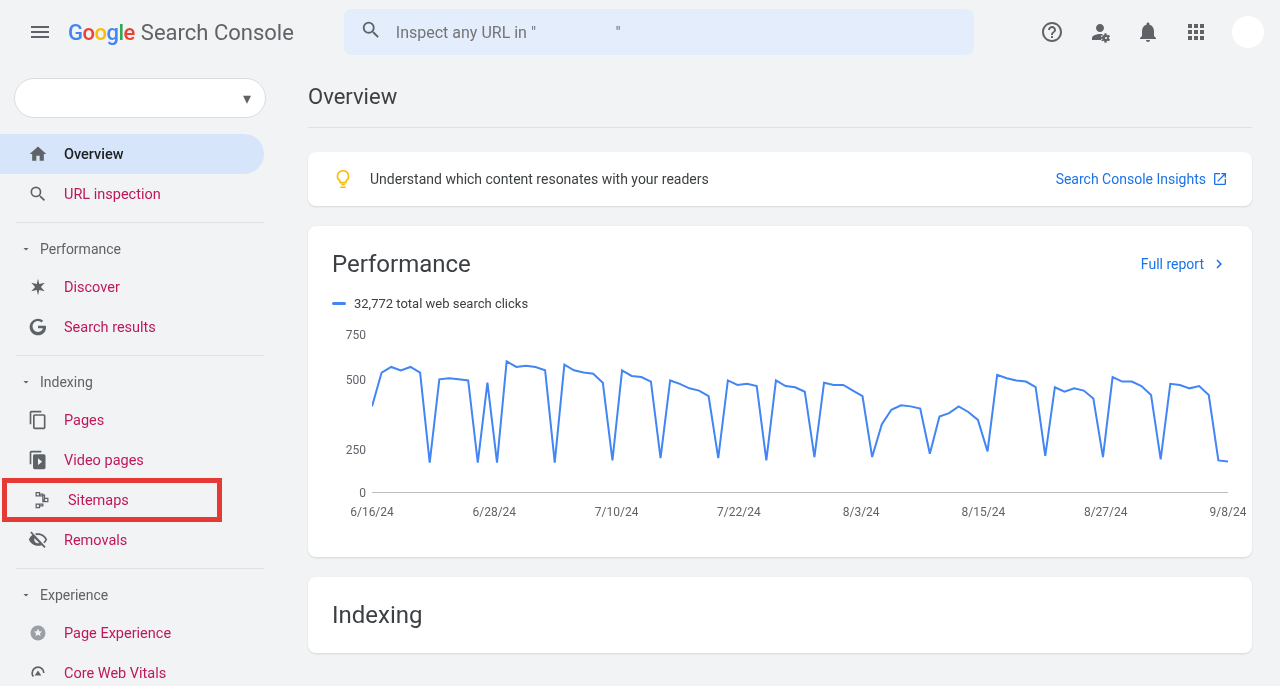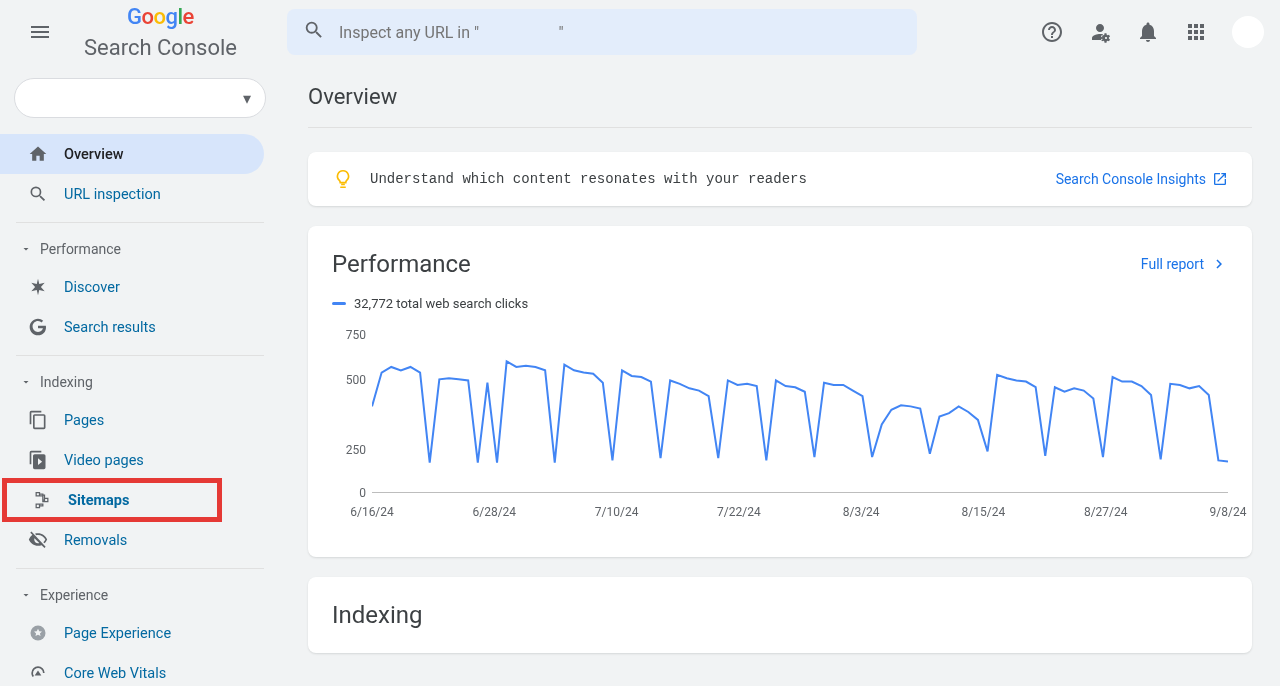--- a/index.html
+++ b/index.html
@@ -2,54 +2,54 @@
 <html><head>
 <meta charset="utf-8">
 <style>
   * { box-sizing: border-box; margin: 0; padding: 0; font-family: 'Google Sans', Roboto, Arial, sans-serif; }
   body { background: #f1f3f4; color: #202124; width: 1280px; height: 686px; overflow: hidden; }
   
   
   .header { height: 64px; display: flex; align-items: center; padding: 0 16px; background: #f1f3f4; }
   .hamburger { width: 48px; height: 48px; display:flex; align-items:center; justify-content:center; cursor:pointer; border-radius:50%; }
   .hamburger svg { width:24px; height:24px; fill:#5f6368; }
-  .logo { display:flex; align-items:center; gap: 6px; margin-left: 20px; flex-direction: column; }
+  .logo { display:flex; align-items:center; gap: 6px; margin-left: 4px; }
   .logo-google { font-size: 22px; font-weight: 500; letter-spacing: -0.5px; }
   .g-b { color:#4285F4; } .g-r { color:#EA4335; } .g-y { color:#FBBC05; } .g-g { color:#34A853; }
   .logo-sc { font-size: 22px; color:#5f6368; }
   .search-bar { flex:0 0 auto; margin-left: 50px; width: 630px; height: 46px; background: #e3edfb; border-radius: 8px; display:flex; align-items:center; padding: 0 16px; }
   .search-bar svg { width:22px; height:22px; fill:#5f6368; }
   .search-bar input { border:none; background:transparent; margin-left: 14px; font-size: 16px; color:#5f6368; flex:1; outline:none; }
   .header-spacer { flex:1; }
   .header-icons { display:flex; align-items:center; gap: 8px; }
   .hicon { width:40px; height:40px; display:flex; align-items:center; justify-content:center; cursor:pointer; border-radius:50%; }
   .hicon svg { width:24px; height:24px; fill:#5f6368; }
   .avatar { width:32px; height:32px; border-radius:50%; background:#fff; margin-left:8px; }
 
   
   .main { display:flex; height: calc(686px - 64px); }
   .sidebar { width: 280px; padding-top: 14px; }
   .property-selector { margin: 0 14px 16px 14px; height: 40px; border:1px solid #dadce0; border-radius: 20px; background:#fff; display:flex; align-items:center; justify-content:space-between; padding: 0 14px; cursor:pointer; }
   .property-selector .chev { color:#5f6368; }
-  .nav-item { height: 40px; display:flex; align-items:center; padding-left: 28px; border-radius: 0 20px 20px 0; margin-right: 16px; cursor:pointer; color:#0369a1; font-size:14.5px; }
+  .nav-item { height: 40px; display:flex; align-items:center; padding-left: 28px; border-radius: 0 20px 20px 0; margin-right: 16px; cursor:pointer; color:#be185d; font-size:14.5px; }
   .nav-item.active { background:#d7e5fb; font-weight:500; color:#202124; }
   .nav-item .nicon { width:20px; height:20px; margin-right: 16px; display:flex; align-items:center; justify-content:center; }
   .nav-item .nicon svg { width:20px; height:20px; fill:#5f6368; }
-  .nav-item.highlighted { outline: 5px solid #e53935; outline-offset:-3px; margin-left:4px; border-radius:0; margin-right:60px;font-weight:bold; }
+  .nav-item.highlighted { outline: 5px solid #e53935; outline-offset:-3px; margin-left:4px; border-radius:0; margin-right:60px; }
   .section-header { height: 36px; display:flex; align-items:center; padding-left: 20px; color:#5f6368; font-size:14px; cursor:pointer; }
   .section-header svg { width:12px; height:12px; fill:#5f6368; margin-right: 8px; }
   .divider { height:1px; background:#e0e0e0; margin: 8px 16px; }
 
   
   .content { flex:1; padding: 20px 28px 0 28px; overflow-y:auto; }
   .page-title { font-size: 22px; color:#3c4043; font-weight:400; padding-bottom: 18px; border-bottom:1px solid #e0e0e0; margin-bottom: 24px; }
   .card { background:#fff; border-radius: 8px; box-shadow: 0 1px 2px rgba(60,64,67,0.15); margin-bottom: 20px; }
   .insights-card { display:flex; align-items:center; padding: 16px 24px; }
   .insights-card .bulb { width:22px; height:22px; margin-right: 16px; }
-  .insights-card .txt { flex:1; font-size:14px; color:#3c4043;font-family:Liberation Mono, monospace; }
+  .insights-card .txt { flex:1; font-size:14px; color:#3c4043; }
   .insights-card .link { color:#1a73e8; font-size:14px; display:flex; align-items:center; gap:6px; cursor:pointer;text-align:right; }
   .perf-card { padding: 24px; }
   .perf-header { display:flex; align-items:center; justify-content:space-between; margin-bottom: 18px; }
   .perf-title { font-size: 24px; color:#3c4043; font-weight:400; }
   .full-report { color:#1a73e8; font-size:14px; display:flex; align-items:center; gap:6px; cursor:pointer; }
   .legend { display:flex; align-items:center; gap:8px; font-size:13px; color:#3c4043; margin-bottom: 12px; }
   .legend-swatch { width:14px; height:3px; background:#4285F4; border-radius:2px; }
   .chart-wrap { position:relative; height: 210px; }
   .y-axis { position:absolute; left:0; top:0; height:170px; width:40px; font-size:12px; color:#5f6368; }
   .y-tick { position:absolute; right:6px; transform:translateY(-50%); }

